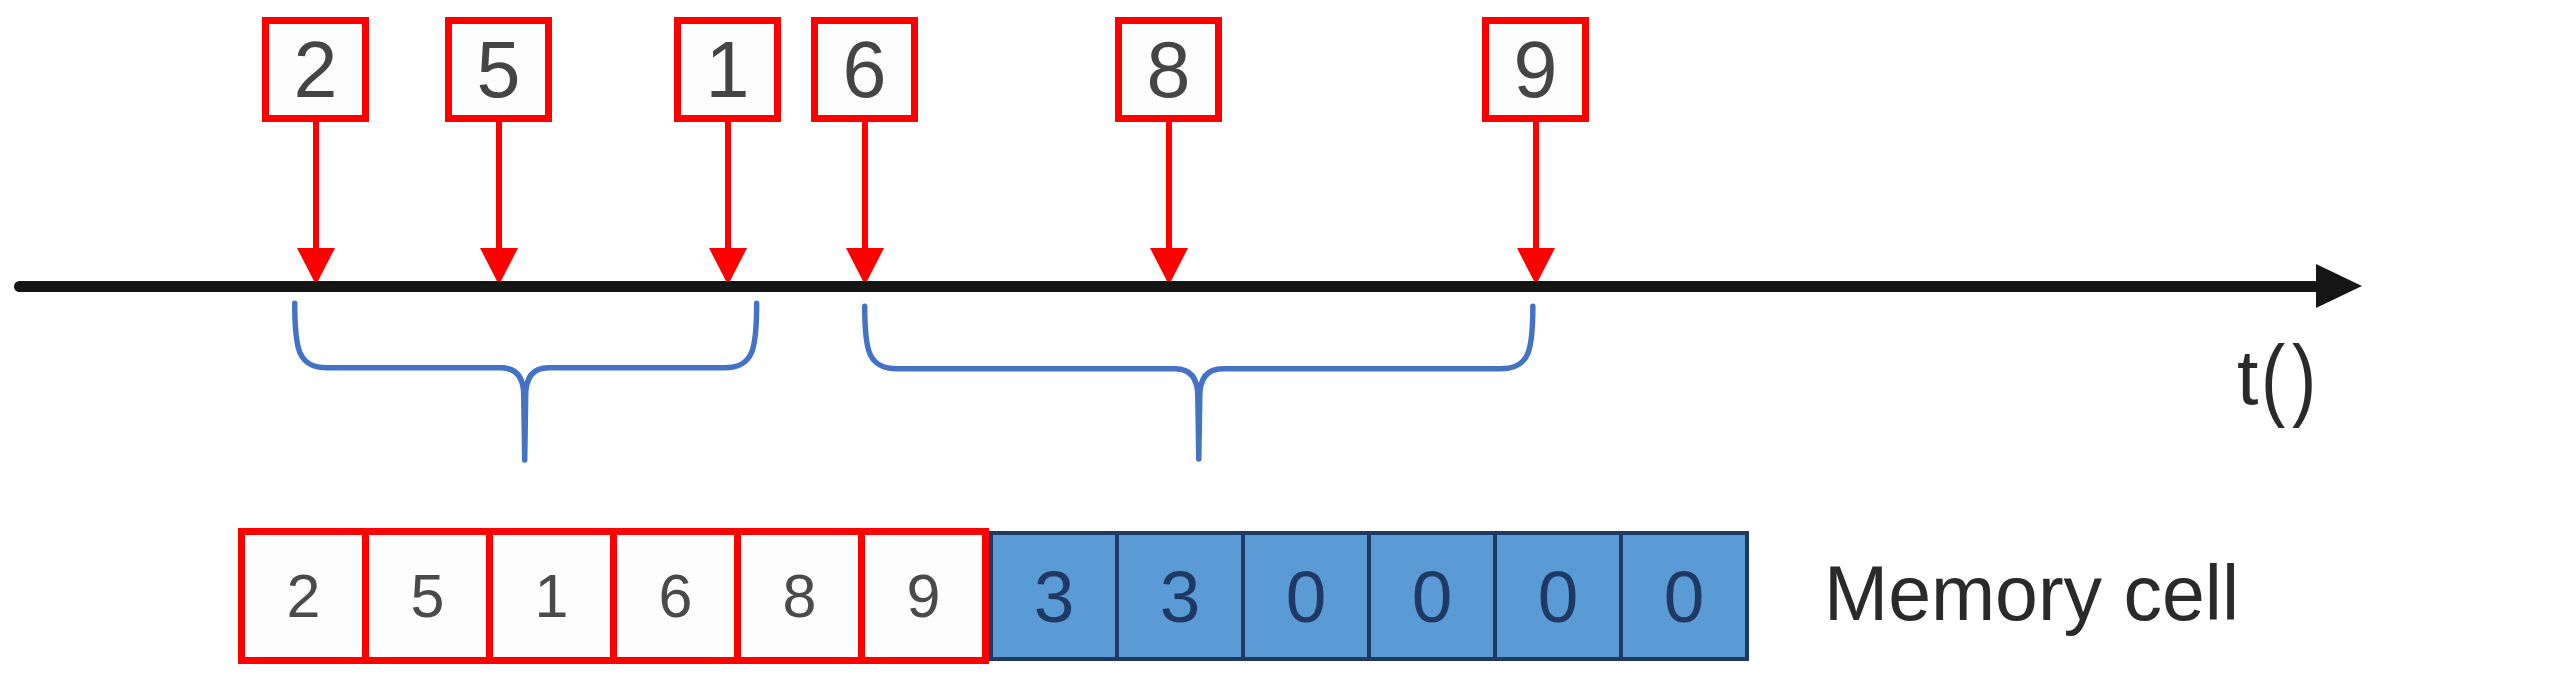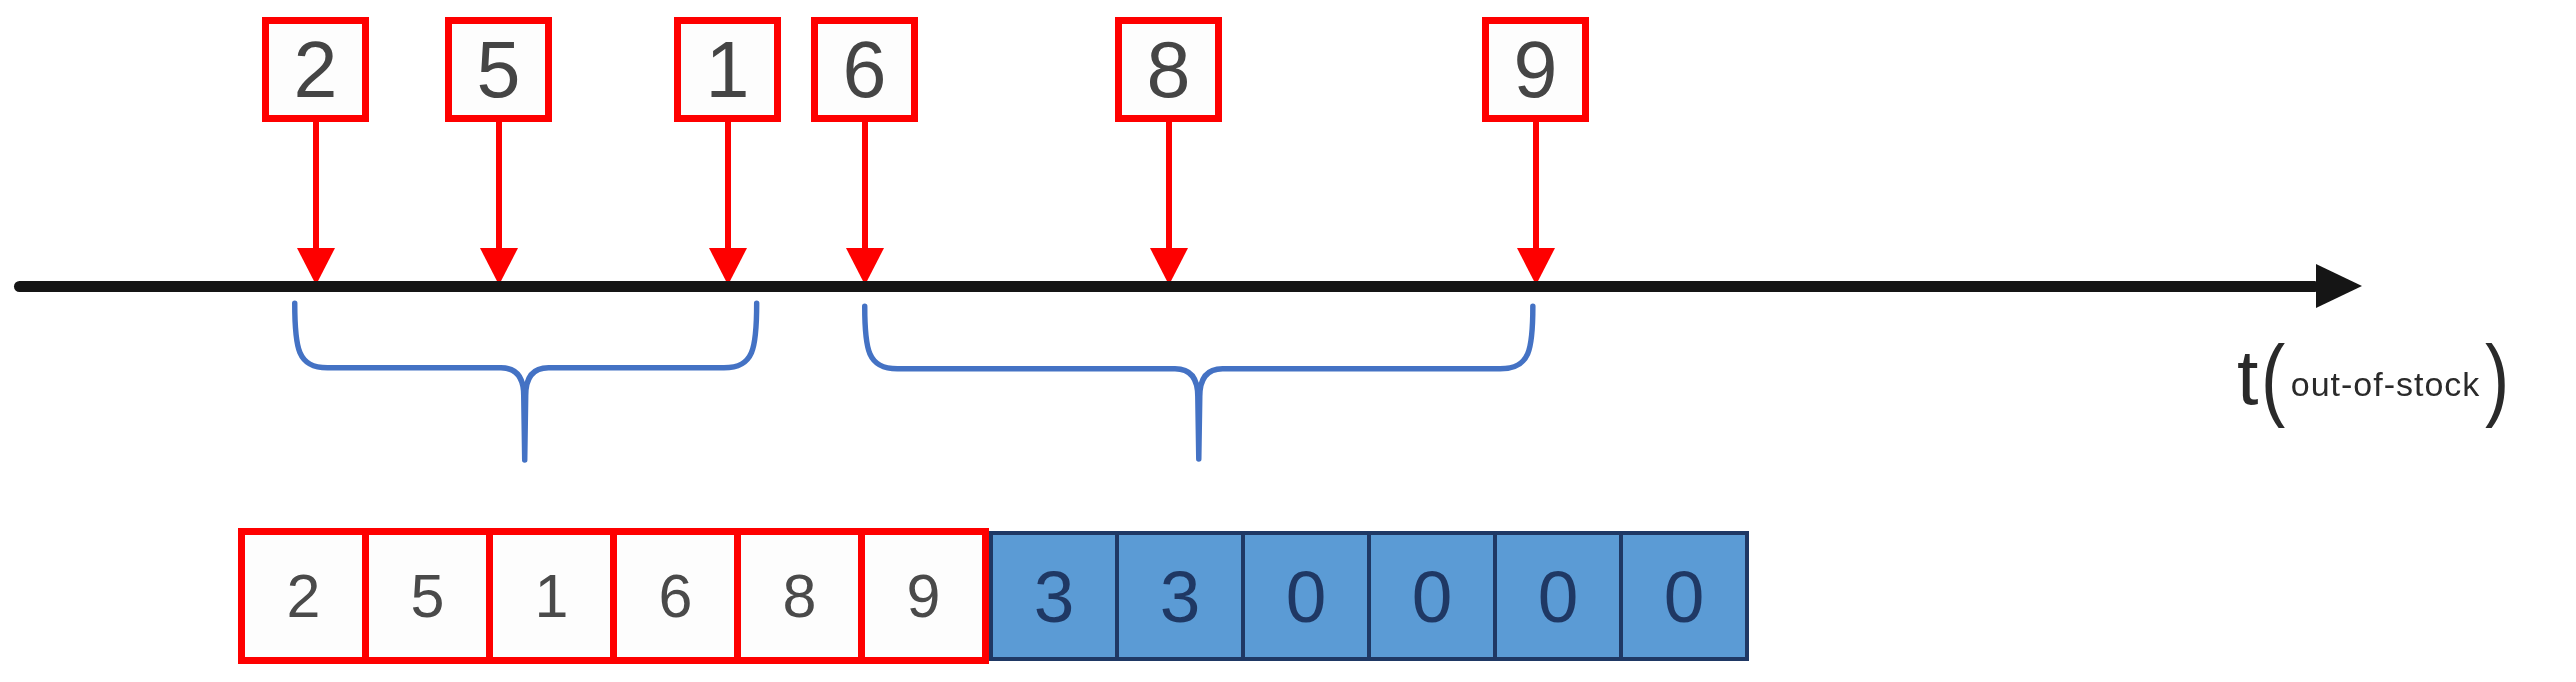--- a/index.html
+++ b/index.html
@@ -130,21 +130,20 @@
     <div class="num-box">9</div>
     <div class="arrow-line"></div>
     <div class="arrow-head"></div>
   </div>
 
   <div class="timeline-line"></div>
   <div class="timeline-head"></div>
   <div class="axis-label">
     <span class="t-main">t</span>
     <span class="paren">(</span>
-    <span class="t-sub">out-of-stock</span>
     <span class="paren">)</span>
   </div>
 
   <svg class="brace-layer" width="2576" height="682" viewBox="0 0 2598 688">
     <path d="M297,306 C297,352 300,371 330,371 L505,371 C521,371 528,381 528,399 L529,464
              M763,306 C763,352 760,371 730,371 L553,371 C537,371 530,381 530,399 L529,464"></path>
     <path d="M872,309 C872,353 875,372 905,372 L1185,372 C1201,372 1208,382 1208,400 L1209,463
              M1546,309 C1546,353 1543,372 1513,372 L1233,372 C1217,372 1210,382 1210,400 L1209,463"></path>
   </svg>
 
@@ -157,15 +156,16 @@
     <div class="rcell">9</div>
   </div>
   <div class="mem-counter">
     <div class="bcell">3</div>
     <div class="bcell">3</div>
     <div class="bcell">0</div>
     <div class="bcell">0</div>
     <div class="bcell">0</div>
     <div class="bcell">0</div>
   </div>
+  <div class="mem-label">Memory cell</div>
 
 </div>
 
 
 </body></html>

